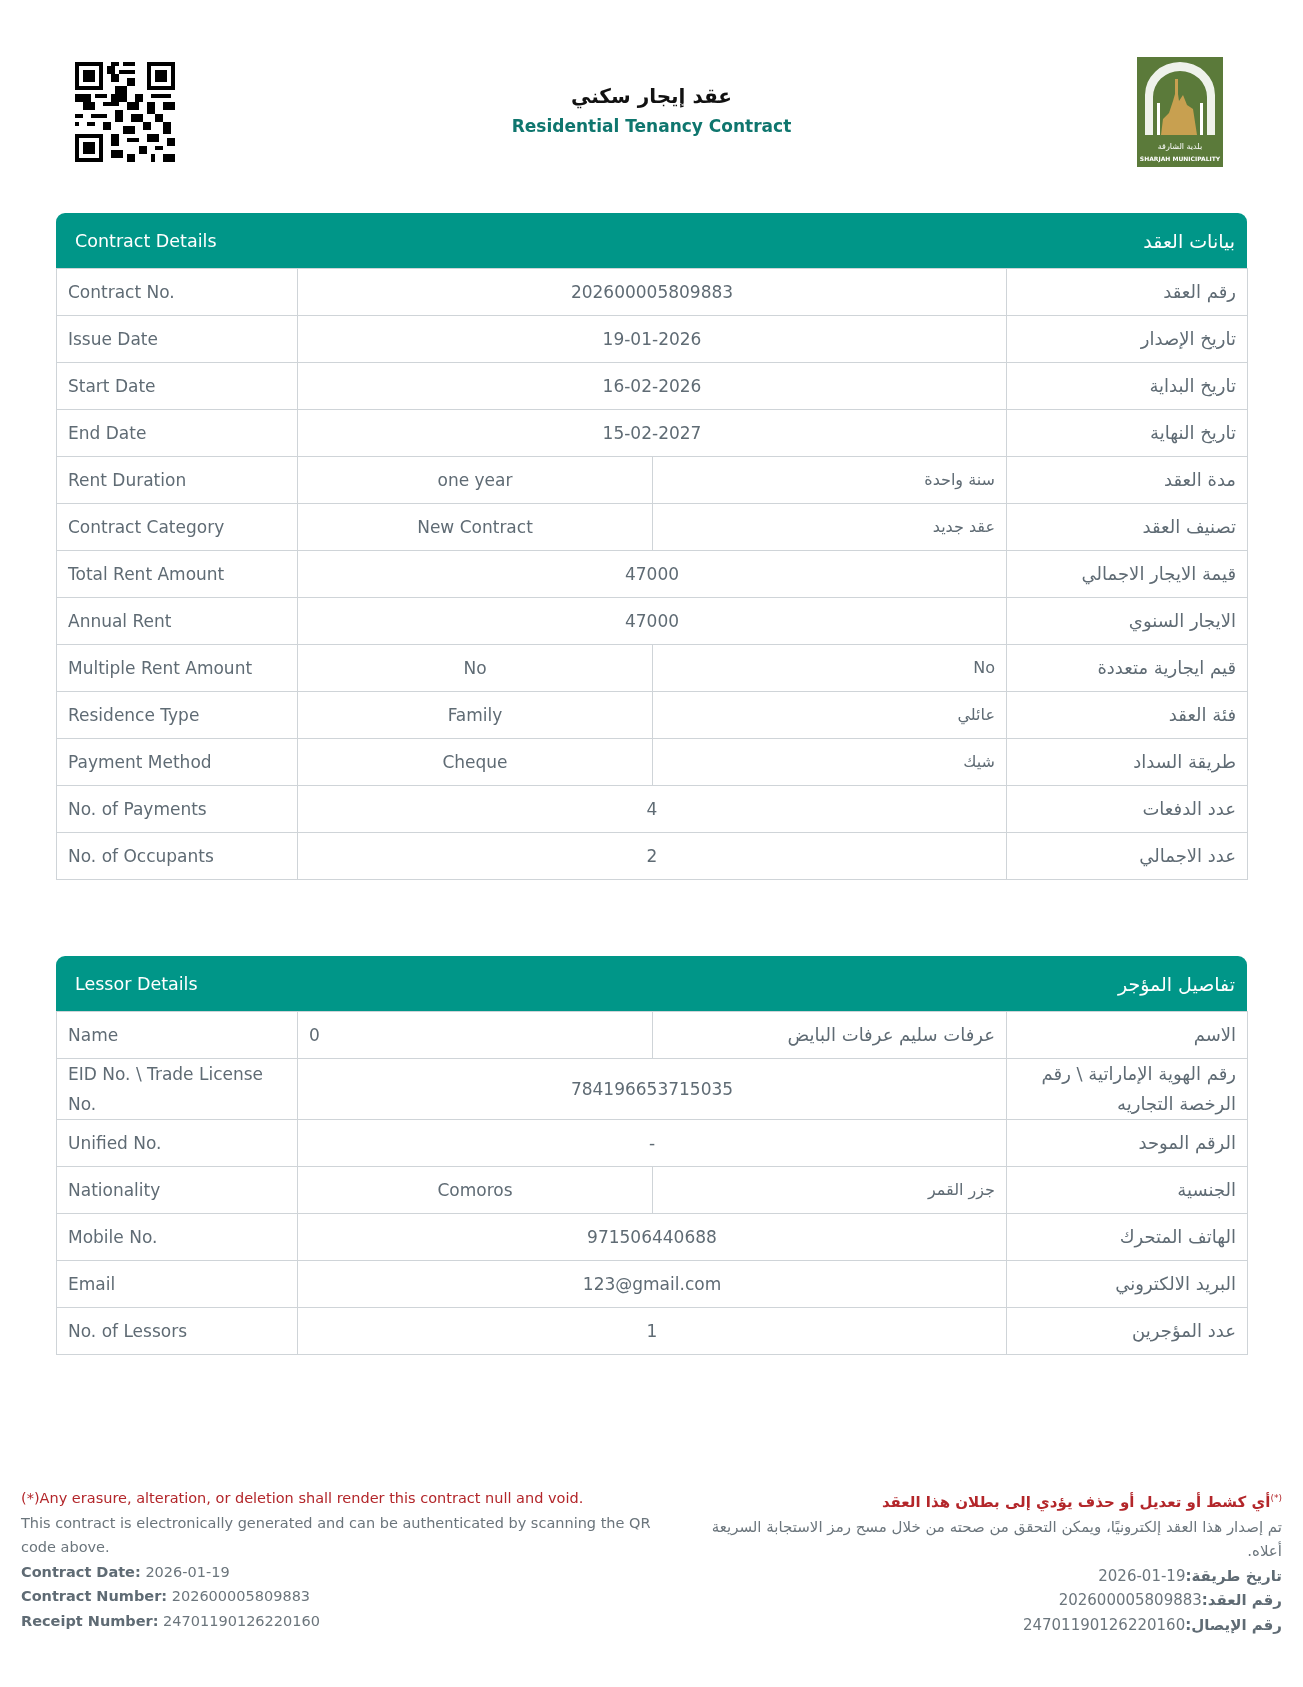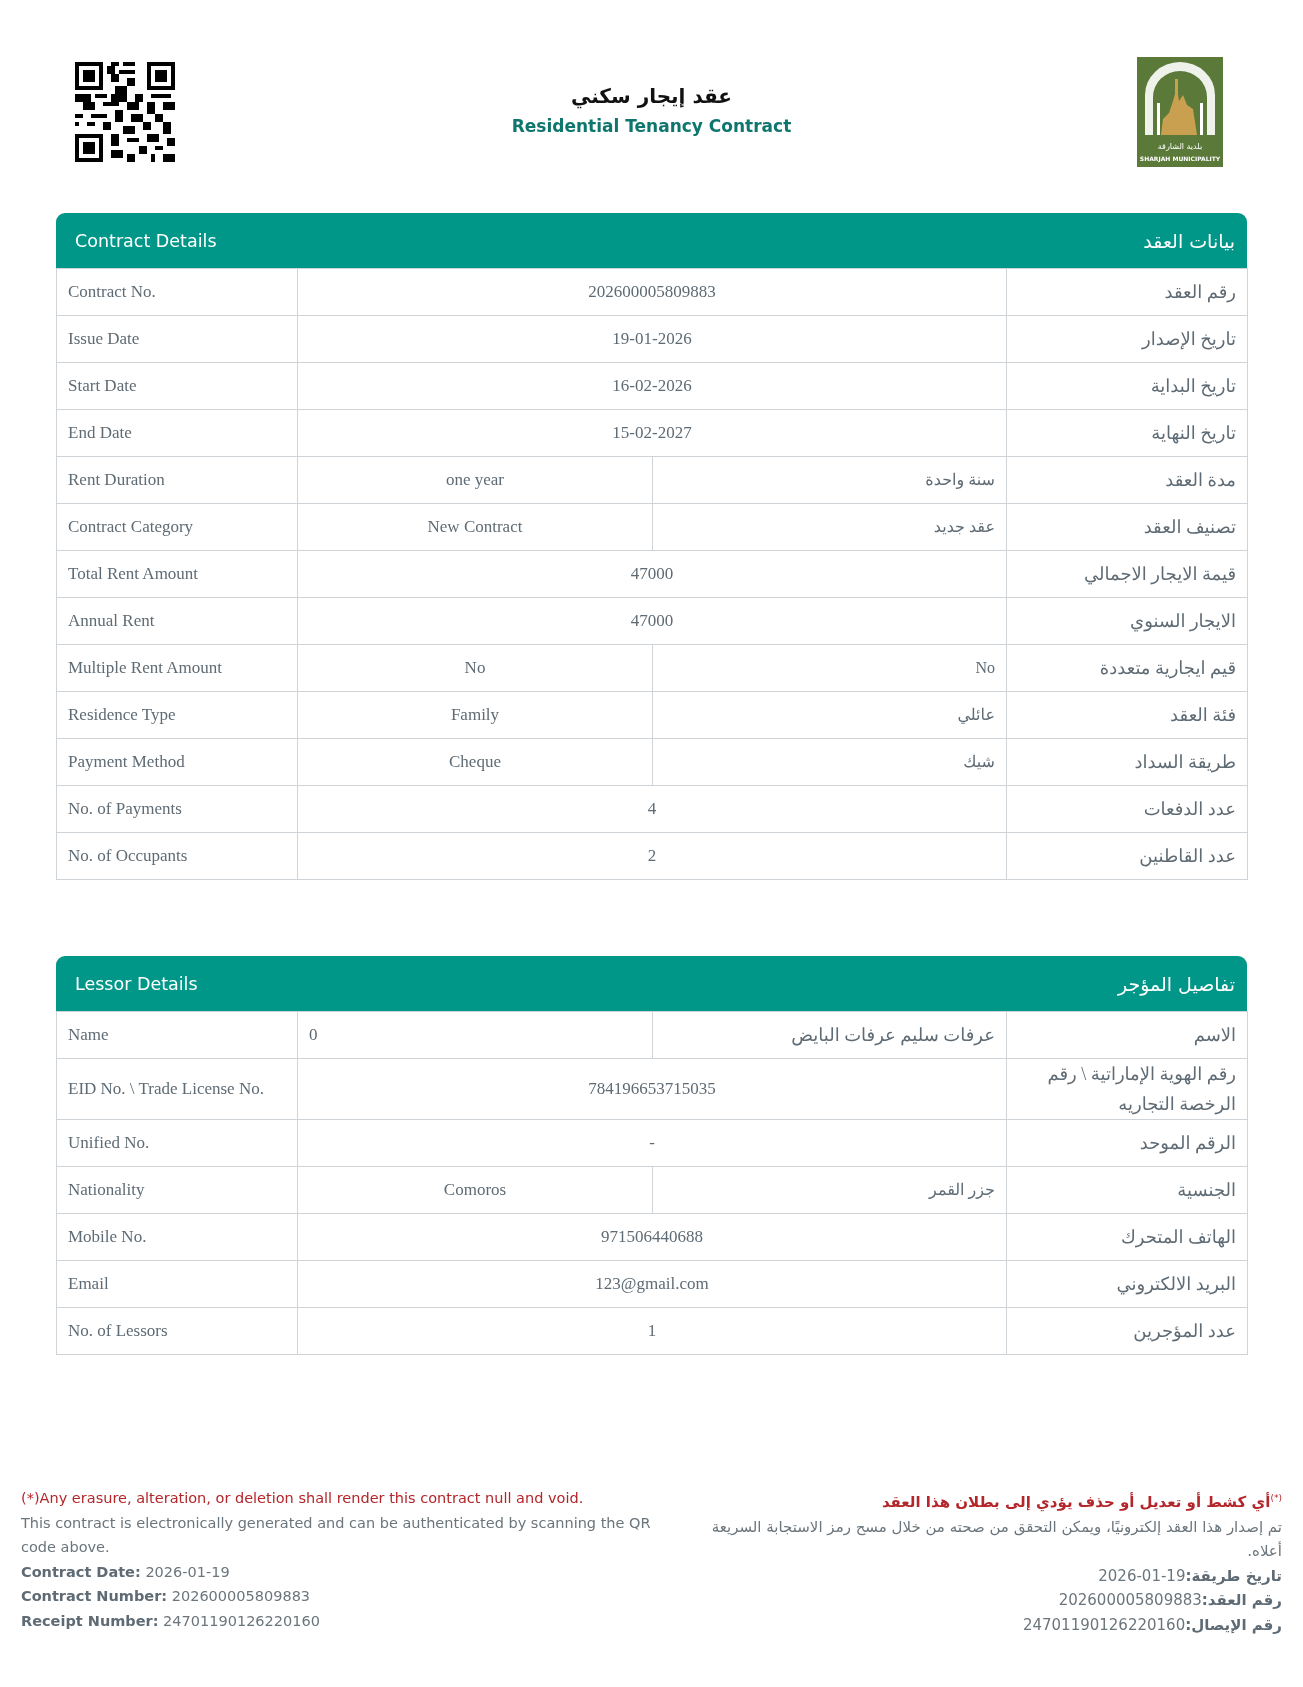--- a/index.html
+++ b/index.html
@@ -16,21 +16,21 @@
 
   .section { position: absolute; left: 56px; width: 1191px; }
   .sec-contract { top: 213px; }
   .sec-lessor { top: 956px; }
   .sec-head {
     height: 55px; background: #009688; border-radius: 9px 9px 0 0;
     display: flex; align-items: center; justify-content: space-between;
     padding: 0 12px 0 19px; color: #ffffff; font-size: 17.5px;
   }
   .sec-head .ar { direction: rtl; font-size: 19px; }
-  table { border-collapse: collapse; width: 1191px; table-layout: fixed; font-family: Liberation Serif, serif; }
+  table { border-collapse: collapse; width: 1191px; table-layout: fixed; }
   td {
     border: 1px solid #cfd4d8; font-size: 17px; color: #5f6b74;
     height: 46px; padding: 0 11px; line-height: 30px; vertical-align: middle;
   }
   td.lbl { width: 218px; }
   td.val { text-align: center; }
   td.ar { text-align: right; direction: rtl; font-size: 18px; width: 218px; margin-left: 28px; }
   td.val-ar { text-align: right; direction: rtl; font-size: 16px; padding-left: 12px; }
   td.val-left { text-align: left; }
   td.name-ar { text-align: right; direction: rtl; font-size: 18px; }
@@ -193,21 +193,21 @@
         <td class="ar">طريقة السداد</td>
       </tr>
       <tr>
         <td class="lbl">No. of Payments</td>
         <td class="val" colspan="2">4</td>
         <td class="ar">عدد الدفعات</td>
       </tr>
       <tr>
         <td class="lbl">No. of Occupants</td>
         <td class="val" colspan="2">2</td>
-        <td class="ar">عدد القاطنين</td>
+        <td class="ar">عدد الاجمالي</td>
       </tr>
     </tbody>
   </table>
 </div>
 
 <div class="section sec-lessor">
   <div class="sec-head">
     <span>Lessor Details</span>
     <span class="ar">تفاصيل المؤجر</span>
   </div>

